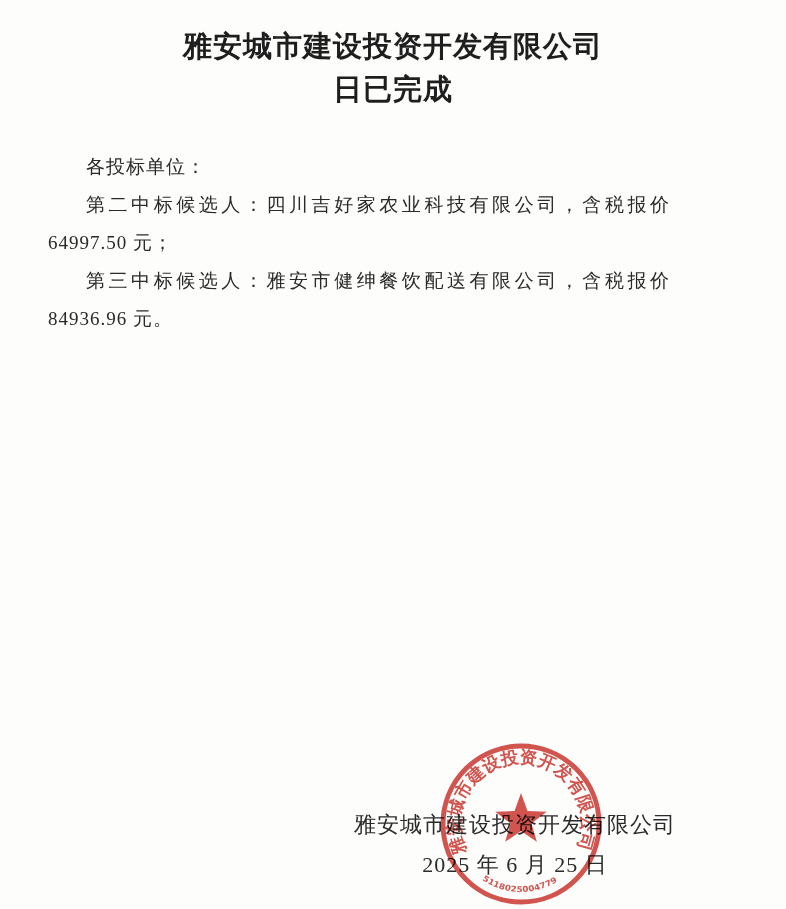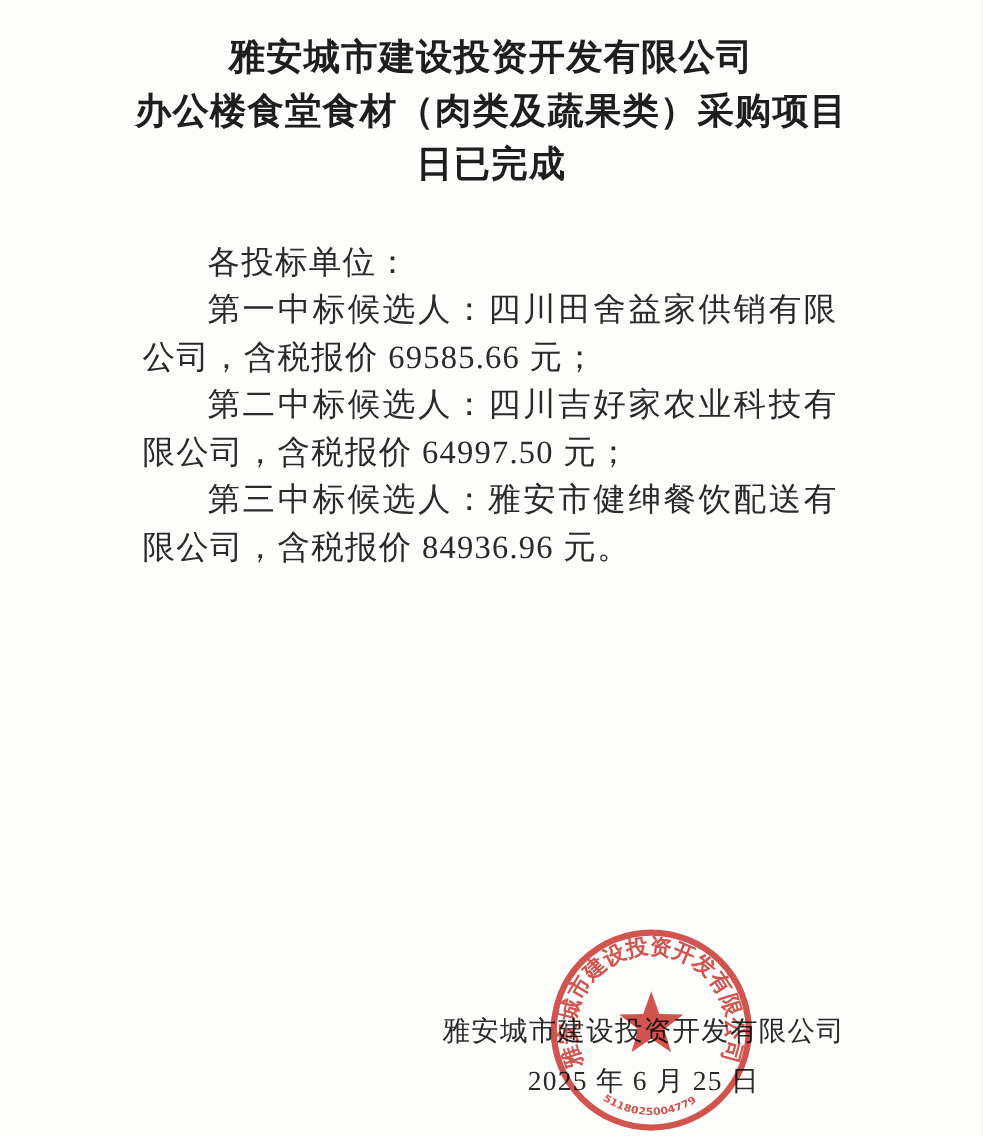--- a/index.html
+++ b/index.html
@@ -17,22 +17,22 @@
   .title-block {
     padding-top: 25px;
     text-align: center;
     font-size: 29px;
     font-weight: bold;
     line-height: 43px;
     letter-spacing: 1px;
     color: #1e1e1e;
   }
   .body-block {
-    margin: 37px 116px 0 114px;
-    font-size: 26px;
+    margin: 37px 116px 0 48px;
+    font-size: 19px;
     line-height: 38px;
     letter-spacing: 1px;
     text-align: justify;
     color: #2a2a2a;
   }
   .body-block p {
     text-indent: 2em;
     margin: 0;
   }
   .signature-block {
@@ -71,27 +71,25 @@
     font-family: "DejaVu Sans", sans-serif;
   }
 </style>
 </head>
 <body>
 
 <div class="page">
 
   <div class="title-block">
     <div>雅安城市建设投资开发有限公司</div>
-    <div>办公楼食堂食材（肉类及蔬果类）采购项目</div>
     <div>日已完成</div>
   </div>
 
   <div class="body-block">
     <p>各投标单位：</p>
-    <p>第一中标候选人：四川田舍益家供销有限公司，含税报价 69585.66 元；</p>
     <p>第二中标候选人：四川吉好家农业科技有限公司，含税报价 64997.50 元；</p>
     <p>第三中标候选人：雅安市健绅餐饮配送有限公司，含税报价 84936.96 元。</p>
   </div>
 
   <div class="signature-block">
     <div class="signature-company">雅安城市建设投资开发有限公司</div>
     <div class="signature-date">2025 年 6 月 25 日</div>
   </div>
 
   <svg class="stamp" viewBox="-85 -85 170 170" xmlns="http://www.w3.org/2000/svg">

